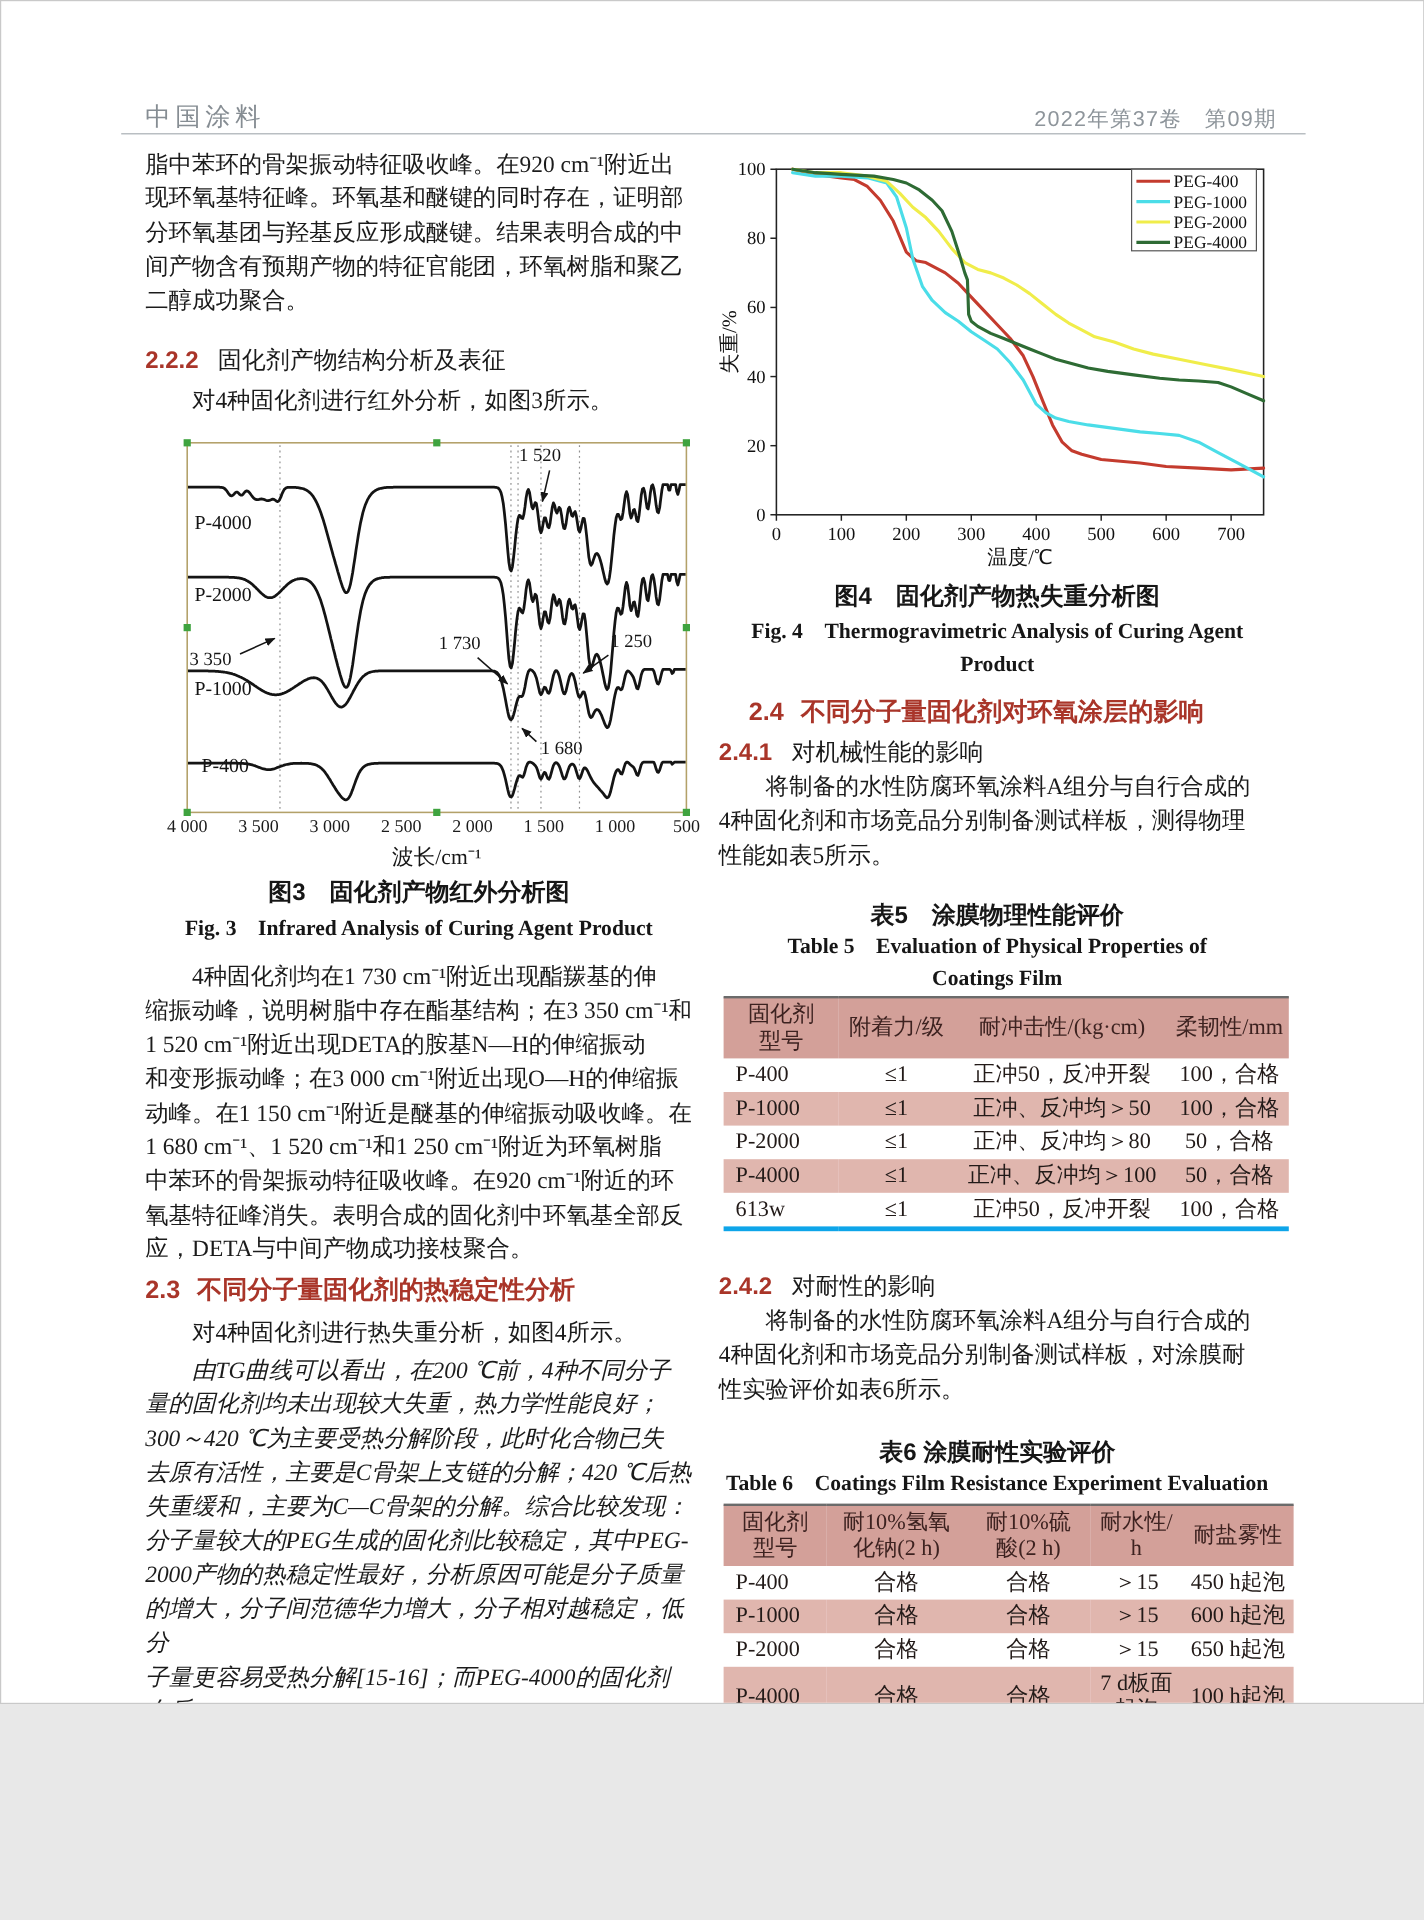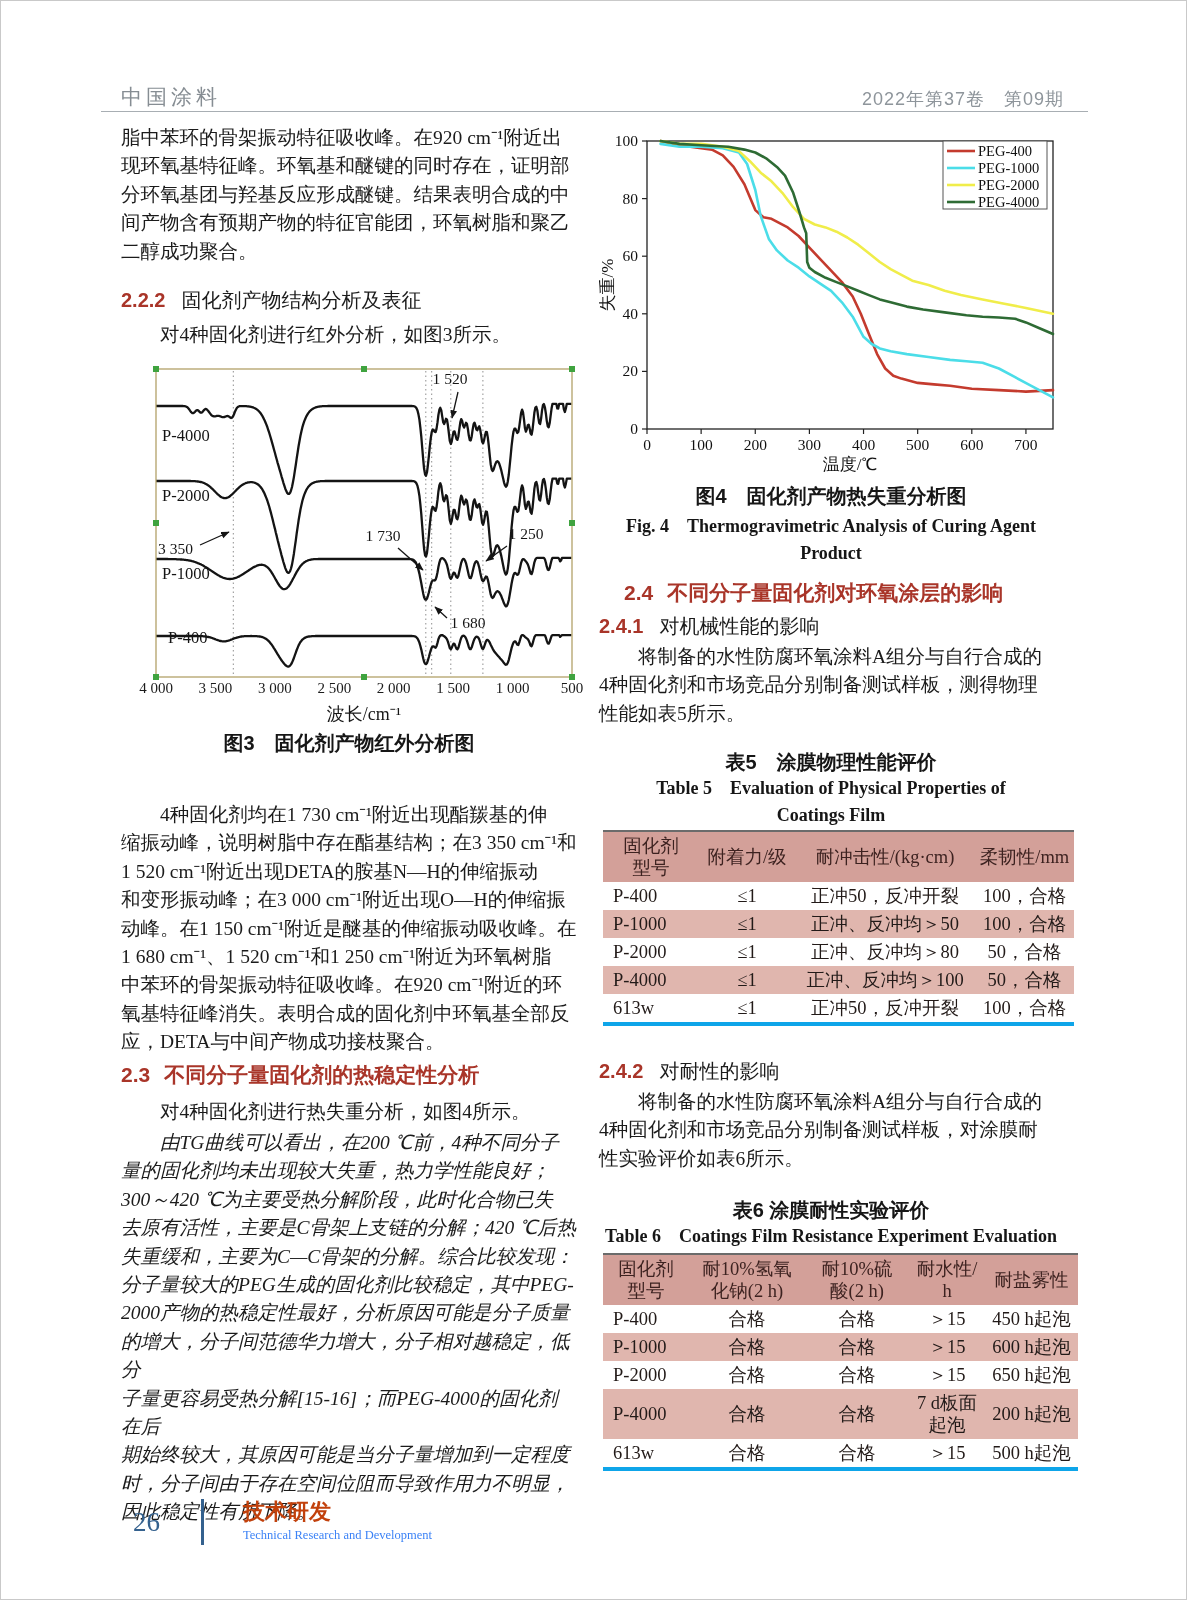--- a/index.html
+++ b/index.html
@@ -1,16 +1,16 @@
 <!DOCTYPE html>
 <html><head>
 <meta charset="utf-8">
 <style>
   html,body{margin:0;padding:0;background:#e8e8e8;}
-  .page{position:relative;width:1187px;height:1600px;background:#ffffff;
+  .page{position:relative;width:1187px;height:1420px;background:#ffffff;
         border:1px solid #c9c9c9;box-sizing:border-box;overflow:hidden;
         font-family:"Liberation Serif",serif;color:#1b1b1b;}
   .abs{position:absolute;}
   
   .journal{position:absolute;left:120px;top:82px;font-size:21px;letter-spacing:4px;color:#868d93;
            font-family:"Liberation Sans",sans-serif;}
   .issue{position:absolute;right:122px;top:86px;font-size:18px;color:#8e959b;
          font-family:"Liberation Sans",sans-serif;letter-spacing:1px;}
   .header-rule{position:absolute;left:100px;top:110px;width:987px;height:1px;background:#a8aeb3;}
   
@@ -110,20 +110,21 @@
         <text x="138.9" y="324" font-size="15" text-anchor="middle" fill="#1b1b1b">3 000</text>
         <text x="198.3" y="324" font-size="15" text-anchor="middle" fill="#1b1b1b">2 500</text>
         <text x="257.7" y="324" font-size="15" text-anchor="middle" fill="#1b1b1b">2 000</text>
         <text x="317.1" y="324" font-size="15" text-anchor="middle" fill="#1b1b1b">1 500</text>
         <text x="376.6" y="324" font-size="15" text-anchor="middle" fill="#1b1b1b">1 000</text>
         <text x="436.0" y="324" font-size="15" text-anchor="middle" fill="#1b1b1b">500</text>
       </svg>
   </div>
   <div class="fig-xlabel" style="left:135px;top:700px;">波长/cm⁻¹</div>
   <div class="caption-cn" style="left:120px;top:729px;">图3　固化剂产物红外分析图</div>
+  <div class="caption-en" style="left:120px;top:759px;">Fig. 3　Infrared Analysis of Curing Agent Product</div>
 
   <div class="para" style="left:120px;top:800px;">　　4种固化剂均在1 730 cm⁻¹附近出现酯羰基的伸
 缩振动峰，说明树脂中存在酯基结构；在3 350 cm⁻¹和
 1 520 cm⁻¹附近出现DETA的胺基N—H的伸缩振动
 和变形振动峰；在3 000 cm⁻¹附近出现O—H的伸缩振
 动峰。在1 150 cm⁻¹附近是醚基的伸缩振动吸收峰。在
 1 680 cm⁻¹、1 520 cm⁻¹和1 250 cm⁻¹附近为环氧树脂
 中苯环的骨架振动特征吸收峰。在920 cm⁻¹附近的环
 氧基特征峰消失。表明合成的固化剂中环氧基全部反
 应，DETA与中间产物成功接枝聚合。</div>
@@ -295,21 +296,21 @@
           <td>合格</td>
           <td>合格</td>
           <td>＞15</td>
           <td>650 h起泡</td>
         </tr>
         <tr>
           <td>P-4000</td>
           <td>合格</td>
           <td>合格</td>
           <td>7 d板面<br>起泡</td>
-          <td>200 h起泡</td>
+          <td>100 h起泡</td>
         </tr>
         <tr>
           <td>613w</td>
           <td>合格</td>
           <td>合格</td>
           <td>＞15</td>
           <td>500 h起泡</td>
         </tr>
       </tbody>
     </table>

